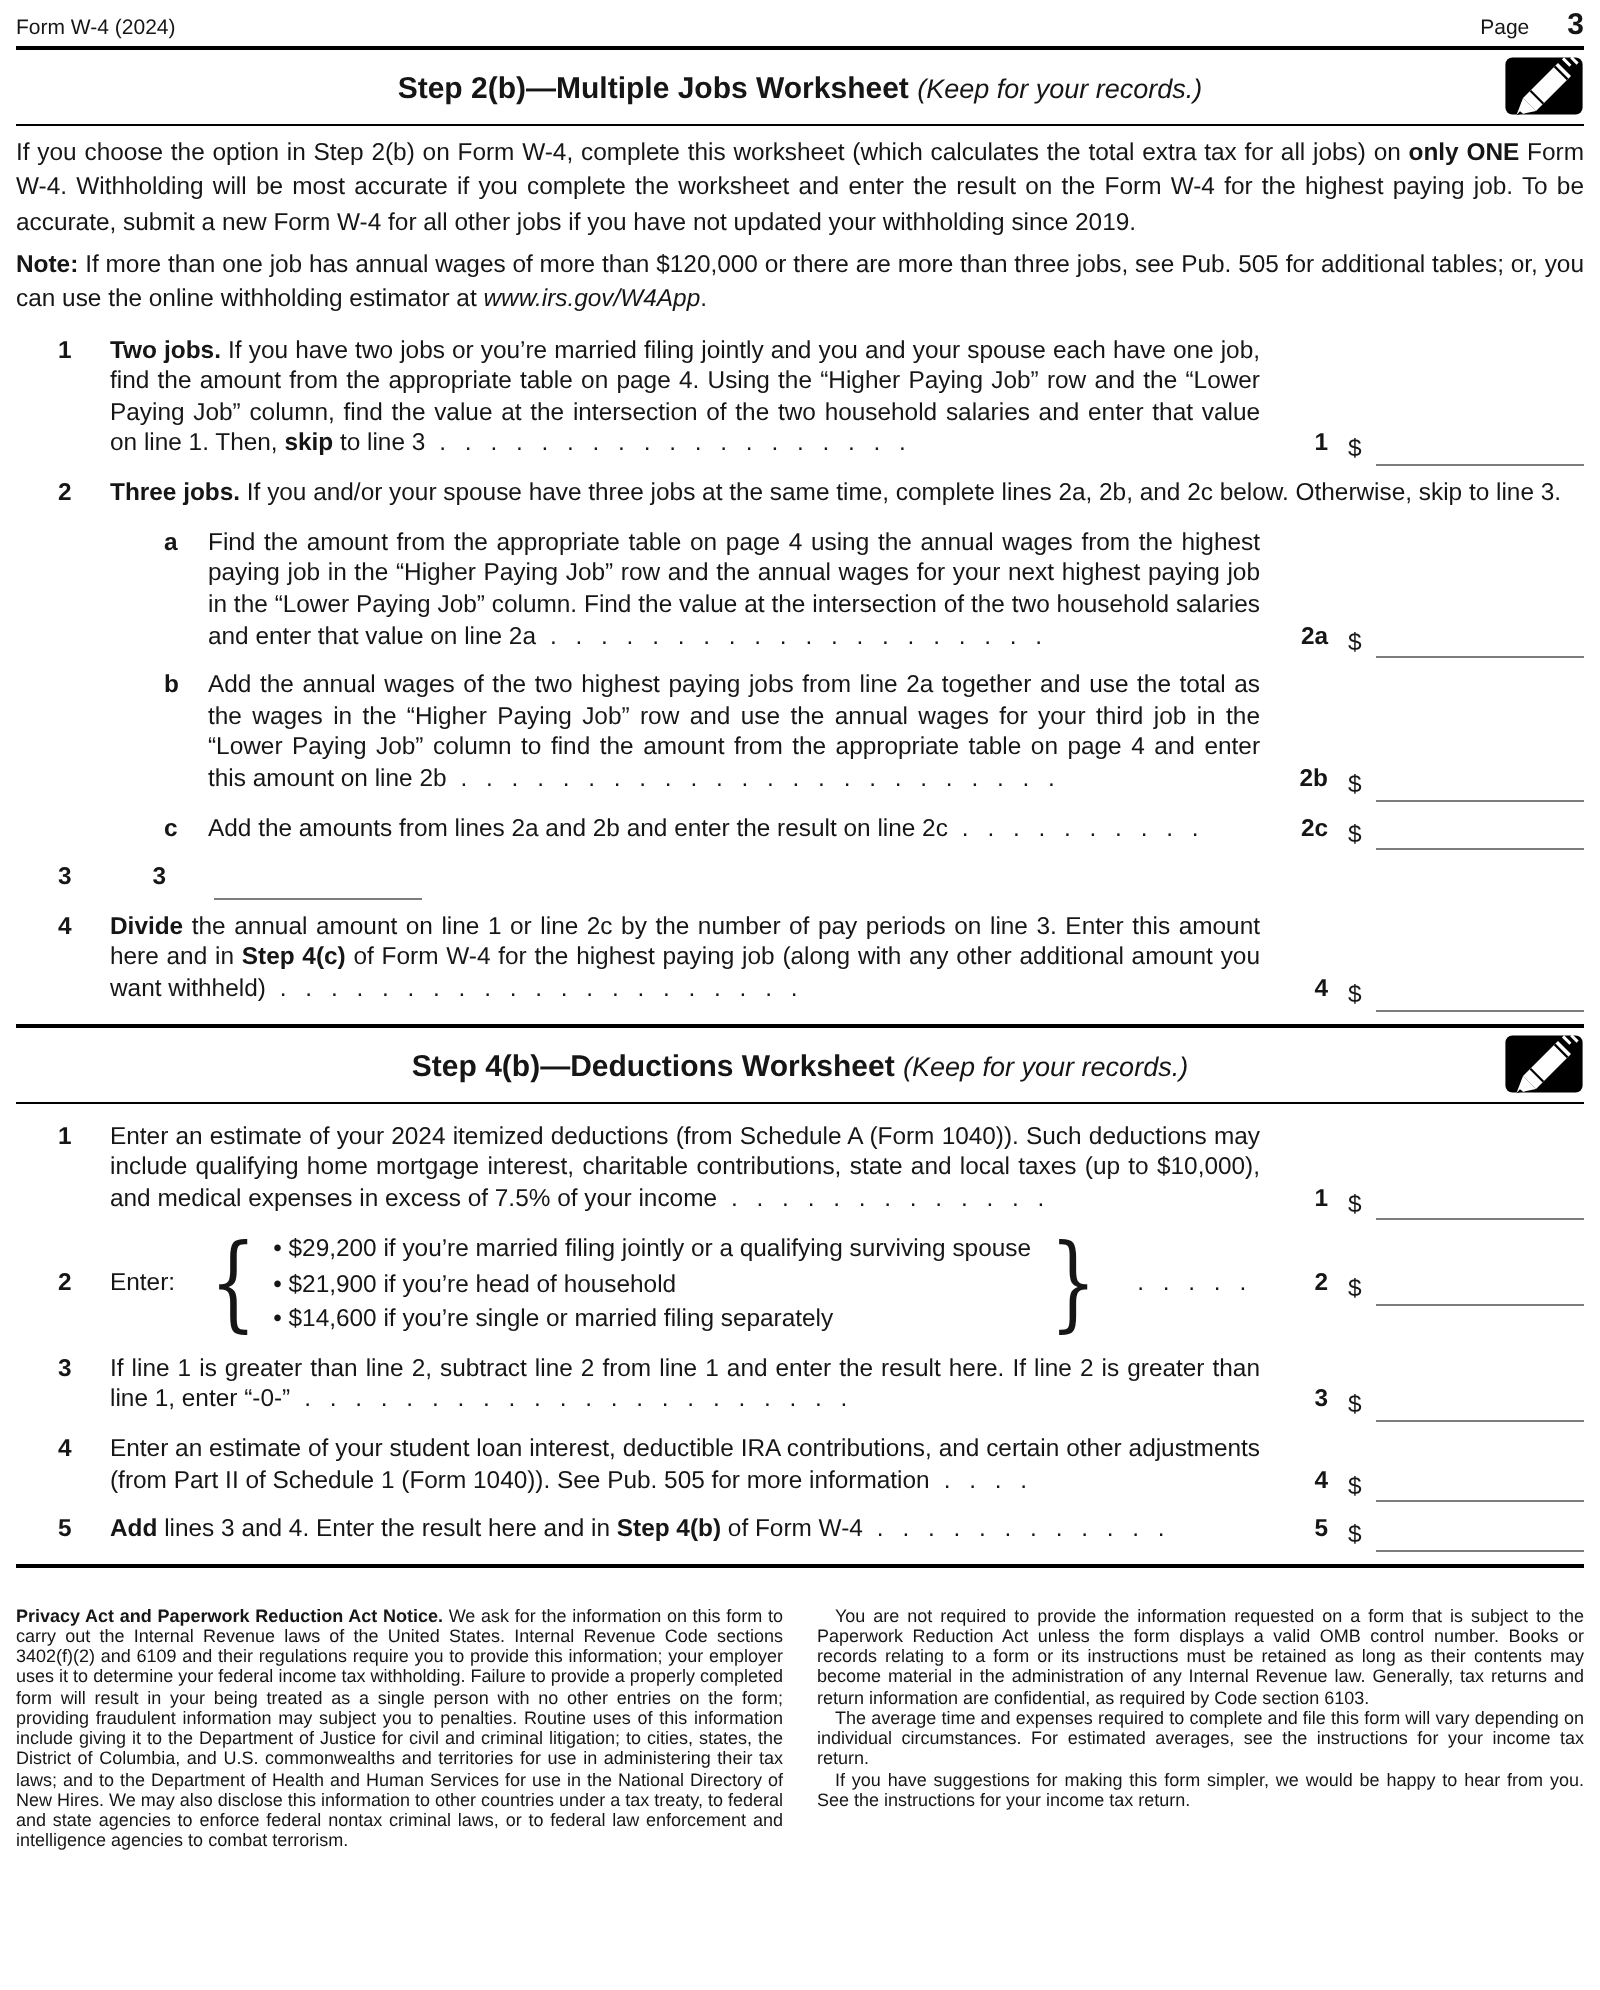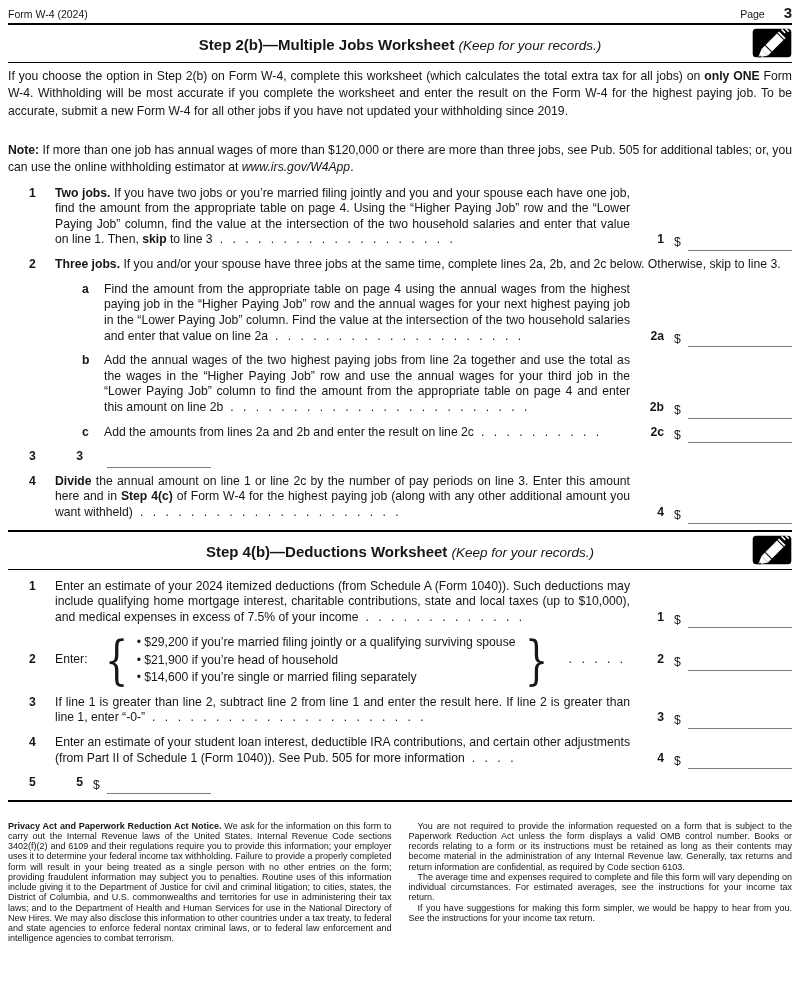--- a/index.html
+++ b/index.html
@@ -86,21 +86,21 @@
       <polygon fill="#000" points="8,27.6 6.2,29.6 9.6,28.9"></polygon>
       <path d="M25.3,5.2 L31.8,11.7" stroke="#000" stroke-width="1.1" fill="none"></path>
       <path d="M13.2,17.4 L19.7,23.9" stroke="#000" stroke-width="1.1" fill="none"></path>
       <path d="M29.5,1.2 L33.2,4.9 M33.6,0.6 L36.8,3.8" stroke="#fff" stroke-width="1.5" fill="none"></path>
     </svg>
   </div>
 
   <div class="rule-thin"></div>
 
   <p class="intro"><span>If you choose the option in Step 2(b) on Form W-4, complete this worksheet (which calculates the total extra tax for all jobs) on </span><span class="b">only ONE</span><span> Form W-4. Withholding will be most accurate if you complete the worksheet and enter the result on the Form W-4 for the highest paying job. To be accurate, submit a new Form W-4 for all other jobs if you have not updated your withholding since 2019.</span></p>
-  <p class="intro" style="margin-top:22px"><span class="b">Note:</span><span> If more than one job has annual wages of more than $120,000 or there are more than three jobs, see Pub. 505 for additional tables; or, you can use the online withholding estimator at </span><span class="i">www.irs.gov/W4App</span><span>.</span></p>
+  <p class="intro" style="margin-top:4px"><span class="b">Note:</span><span> If more than one job has annual wages of more than $120,000 or there are more than three jobs, see Pub. 505 for additional tables; or, you can use the online withholding estimator at </span><span class="i">www.irs.gov/W4App</span><span>.</span></p>
 
   <div class="ws">
 
     <div class="ws-row">
       <div class="col-num">1</div>
       <div class="col-text"><span><span class="b">Two jobs. </span><span>If you have two jobs or you’re married filing jointly and you and your spouse each have one job, find the amount from the appropriate table on page 4. Using the “Higher Paying Job” row and the “Lower Paying Job” column, find the value at the intersection of the two household salaries and enter that value on line 1. Then, </span><span class="b">skip</span><span> to line 3</span></span><span class="dots">. . . . . . . . . . . . . . . . . . .</span></div>
       <div class="col-line">1</div>
       <div class="col-amt">
           <span class="cur">$</span>
           <span class="fill"></span>
@@ -230,20 +230,21 @@
       <div class="col-text"><span><span>Enter an estimate of your student loan interest, deductible IRA contributions, and certain other adjustments (from Part II of Schedule 1 (Form 1040)). See Pub. 505 for more information</span></span><span class="dots">. . . .</span></div>
       <div class="col-line">4</div>
       <div class="col-amt">
           <span class="cur">$</span>
           <span class="fill"></span>
         </div>
     </div>
 
     <div class="ws-row">
       <div class="col-num">5</div>
+      <div class="col-text"><span><span class="b">Add</span><span> lines 3 and 4. Enter the result here and in </span><span class="b">Step 4(b)</span><span> of Form W-4</span></span><span class="dots">. . . . . . . . . . . .</span></div>
       <div class="col-line">5</div>
       <div class="col-amt">
           <span class="cur">$</span>
           <span class="fill"></span>
         </div>
     </div>
 
   </div>
 
   <div class="rule-thick footer-rule"></div>

